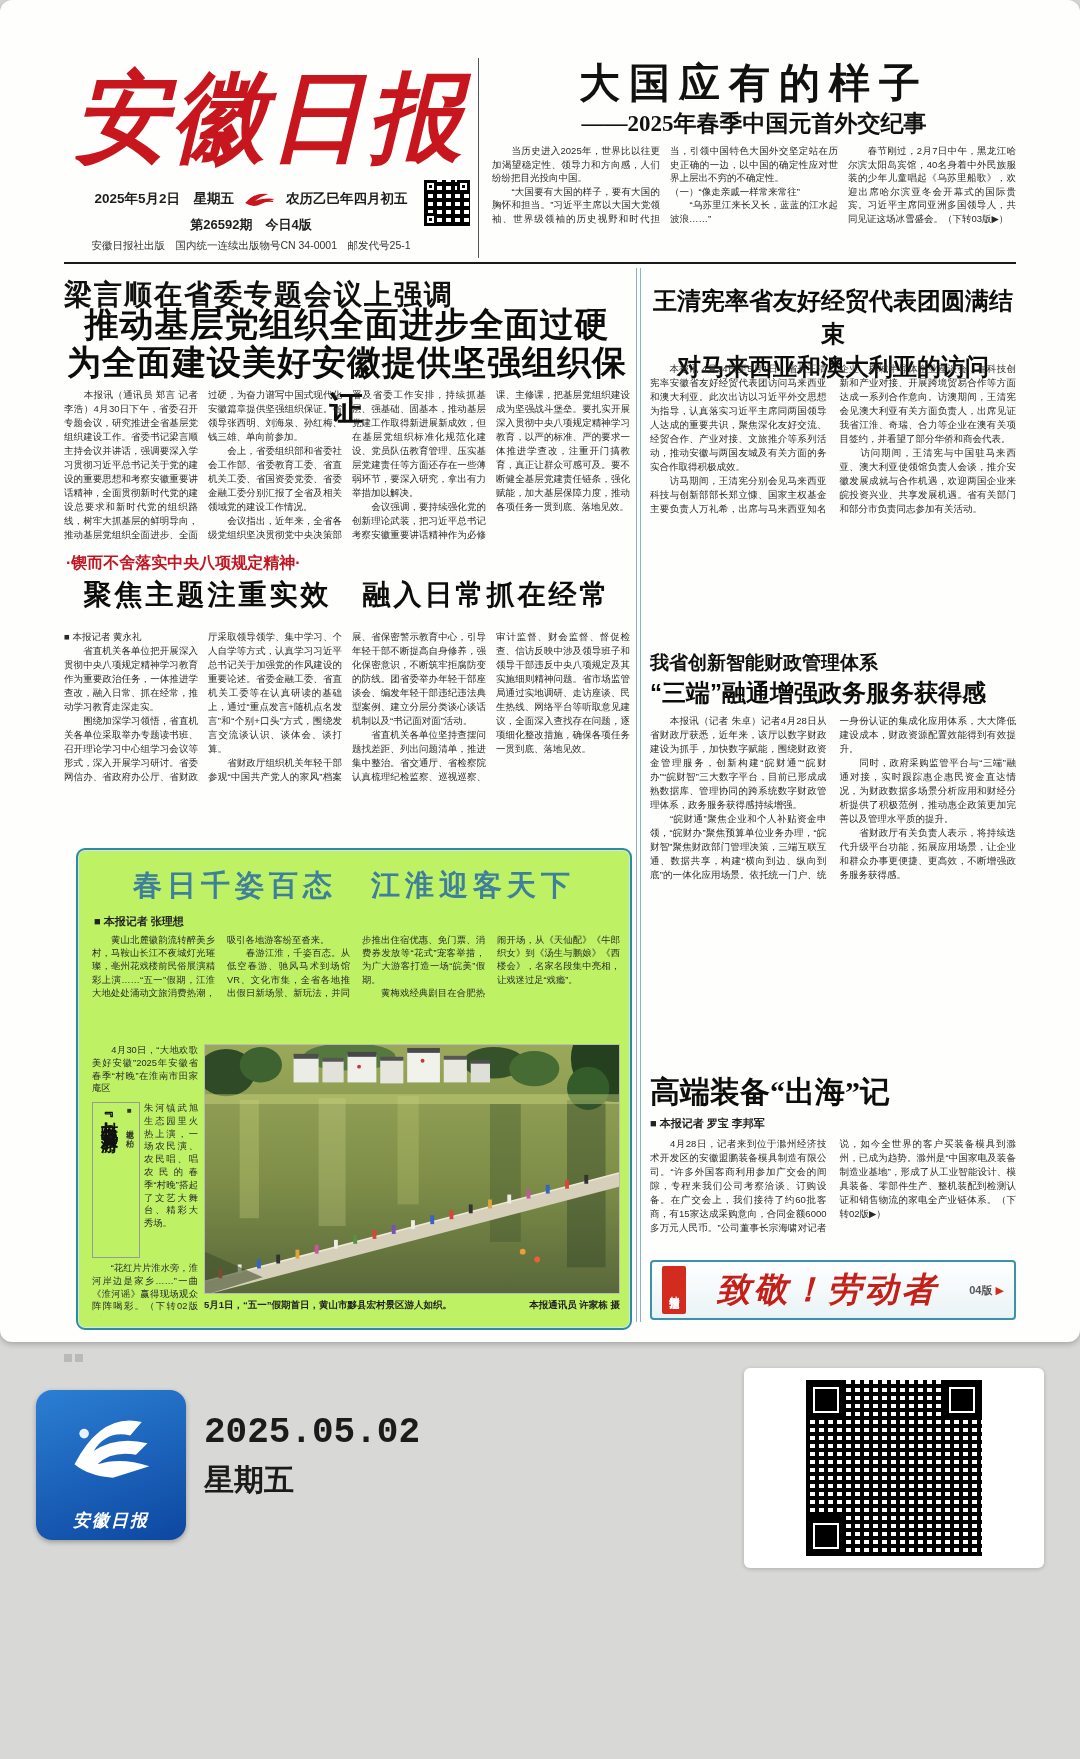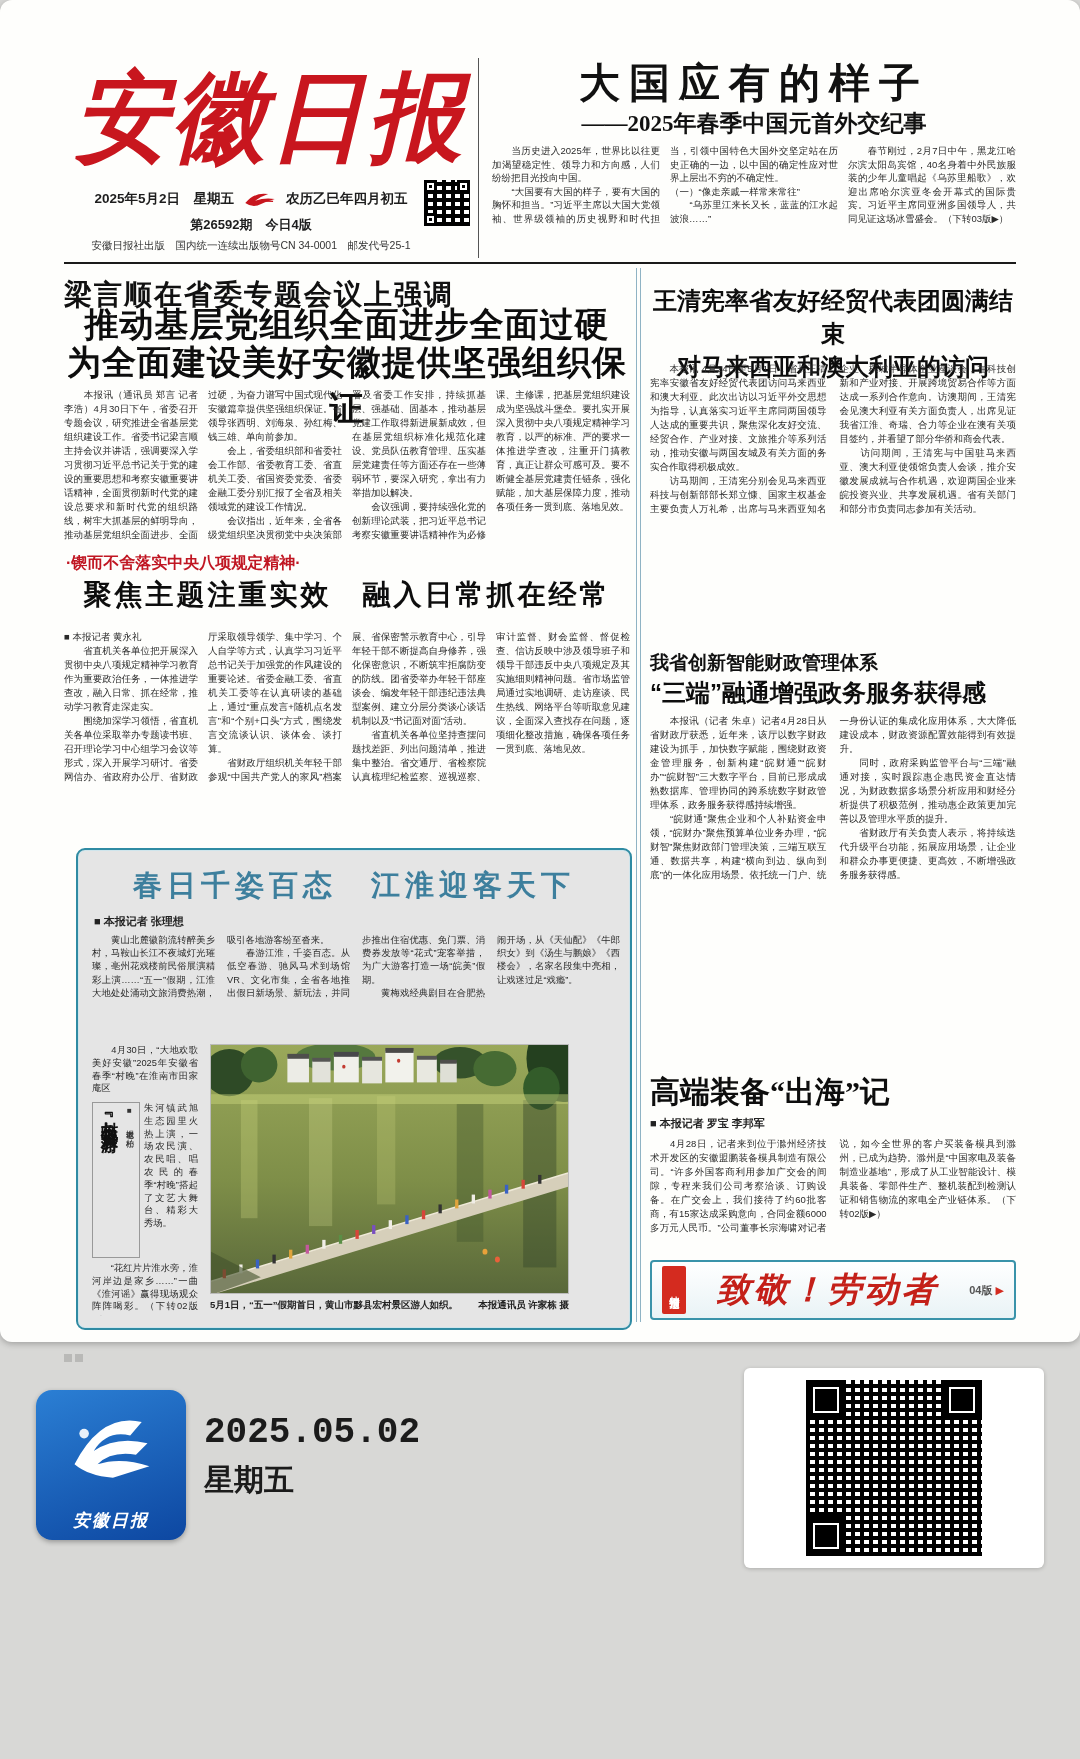--- a/index.html
+++ b/index.html
@@ -100,29 +100,29 @@
     font-size:10px; font-weight:700; display:flex; align-items:center; justify-content:center;
     border-radius:2px; letter-spacing:1px; }
   .banner-title { flex:1; text-align:center; font-size:34px; font-weight:900; font-style:italic;
     color:#c42019; font-family:"DejaVu Serif","Liberation Serif",serif; letter-spacing:3px; }
   .banner-page { font-size:11px; color:#555; font-weight:700; white-space:nowrap; }
   .banner-page b { color:#d42b1f; }
 
   
   .feature { left:76px; top:848px; width:556px; height:482px;
     border:2px solid #2f8ba3; border-radius:9px;
-    box-shadow:inset 0 0 0 1px #cfe5ec; background:#e5e5e5; }
+    box-shadow:inset 0 0 0 1px #cfe5ec; background:#bef264; }
   .f-title { position:absolute; left:0; top:16px; width:100%; text-align:center;
     font-size:29px; font-weight:700; letter-spacing:5px; color:#3d7f9d;
     font-family:"Liberation Serif","DejaVu Serif",serif; }
   .f-byline { position:absolute; left:16px; top:64px; font-size:11px; font-weight:700; color:#222; }
   .f-intro { position:absolute; left:14px; top:84px; width:528px; height:102px;
     column-count:4; column-gap:12px; font-size:9.3px; line-height:13.2px; color:#2a2a2a; }
-  .f-bottom { position:absolute; left:14px; top:194px; width:477px; height:276px;
-    display:flex; gap:12px;justify-content:space-between; }
+  .f-bottom { position:absolute; left:14px; top:194px; width:528px; height:276px;
+    display:flex; gap:6px;justify-content:space-between; }
   .village-col { width:106px; display:flex; flex-direction:column; gap:4px; }
   .v-p { font-size:9.3px; line-height:12.8px; color:#2a2a2a; overflow:hidden; }
   .v-mid { display:flex; gap:4px; height:156px; overflow:hidden; }
   .v-titlebox { width:48px; border:1px solid #999; padding:3px 2px;
     display:flex; justify-content:center; gap:2px; }
   .v-title { writing-mode:vertical-rl; text-orientation:upright;
     font-size:17px; font-weight:800; color:#111; letter-spacing:2px;
     font-family:"Liberation Serif","DejaVu Serif",serif; }
   .v-byline { writing-mode:vertical-rl; text-orientation:upright; font-size:8px; color:#333; }
   .v-p2 { flex:1; }

